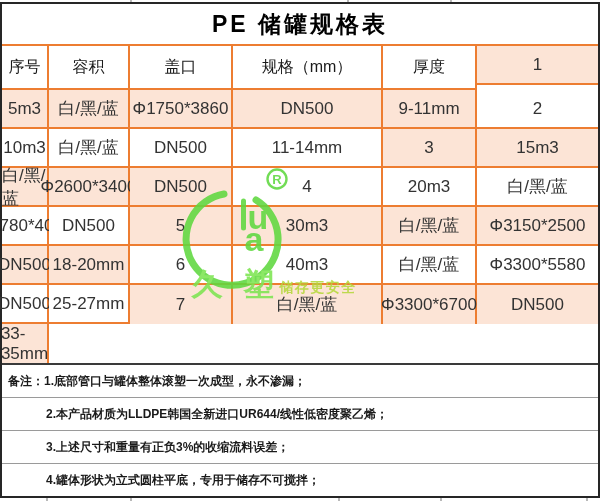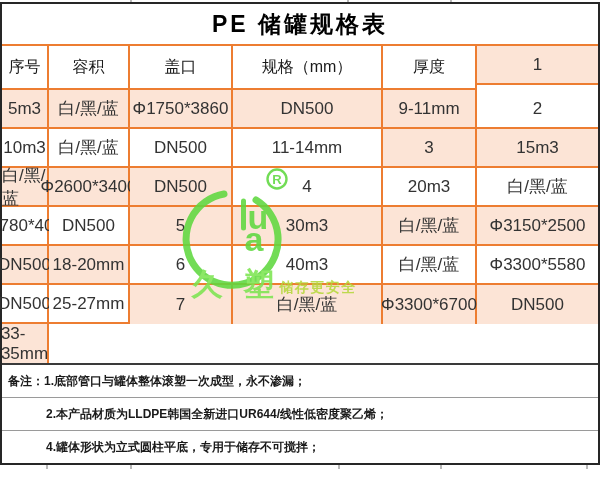--- a/index.html
+++ b/index.html
@@ -104,20 +104,21 @@
       <div class="cell row-odd row-last">7</div>
       <div class="cell row-odd row-last">白/黑/蓝</div>
       <div class="cell row-odd row-last">Φ3300*6700</div>
       <div class="cell row-odd row-last">DN500</div>
       <div class="cell row-odd row-last">33-35mm</div>
     </div>
 
     <div class="notes">
       <div class="note-row first">备注：1.底部管口与罐体整体滚塑一次成型，永不渗漏；</div>
       <div class="note-row">2.本产品材质为LLDPE韩国全新进口UR644/线性低密度聚乙烯；</div>
+      <div class="note-row">3.上述尺寸和重量有正负3%的收缩流料误差；</div>
       <div class="note-row">4.罐体形状为立式圆柱平底，专用于储存不可搅拌；</div>
     </div>
   </div>
 
   <div class="edge-strip bottom">
     <div class="tick" style="left:44px"></div>
     <div class="tick" style="left:128px"></div>
     <div class="tick" style="left:336px"></div>
     <div class="tick" style="left:438px"></div>
     <div class="tick" style="left:584px"></div>

